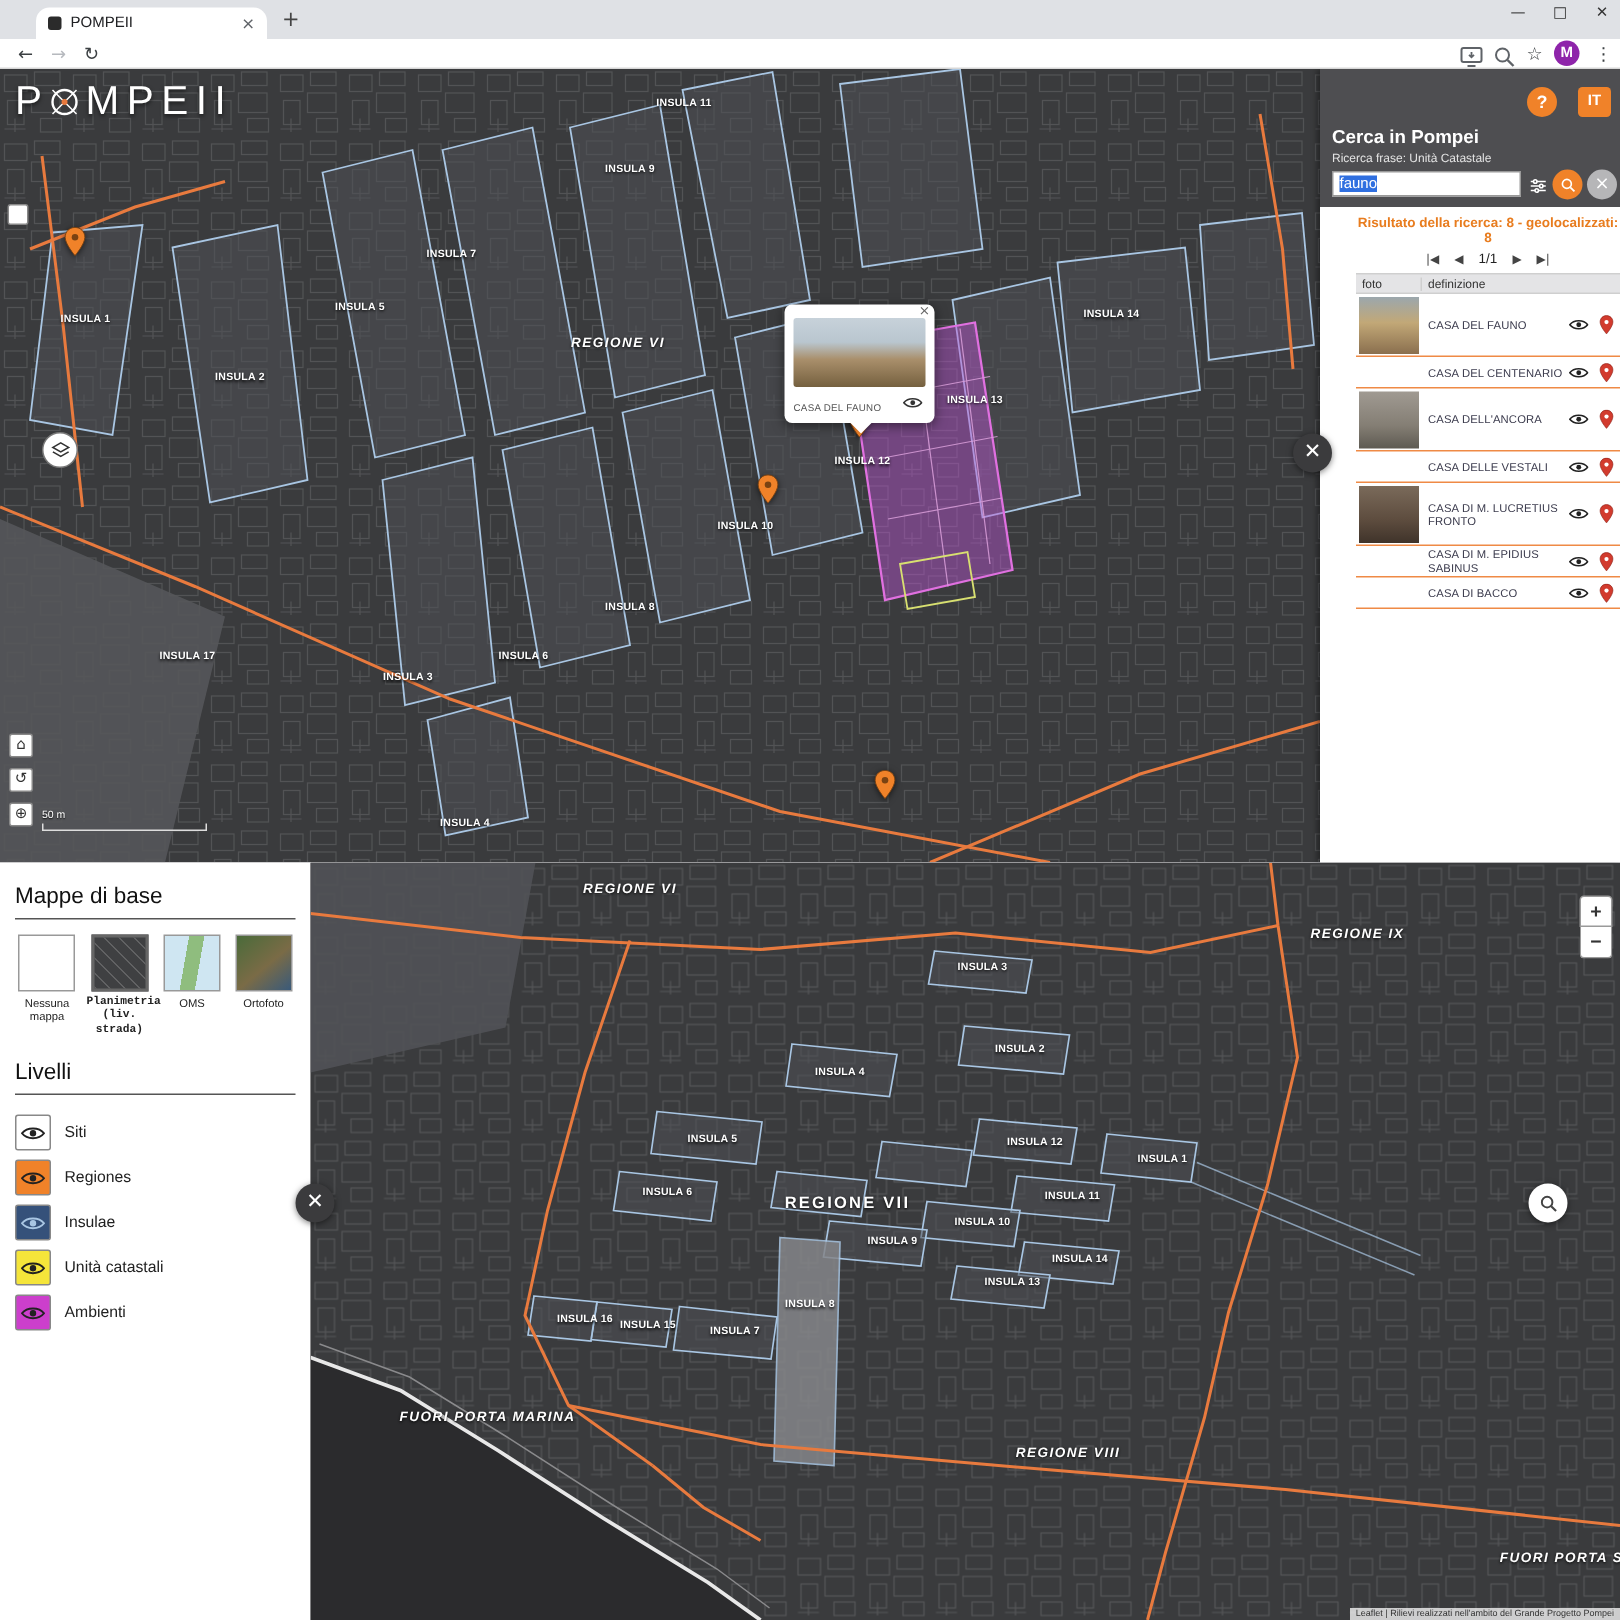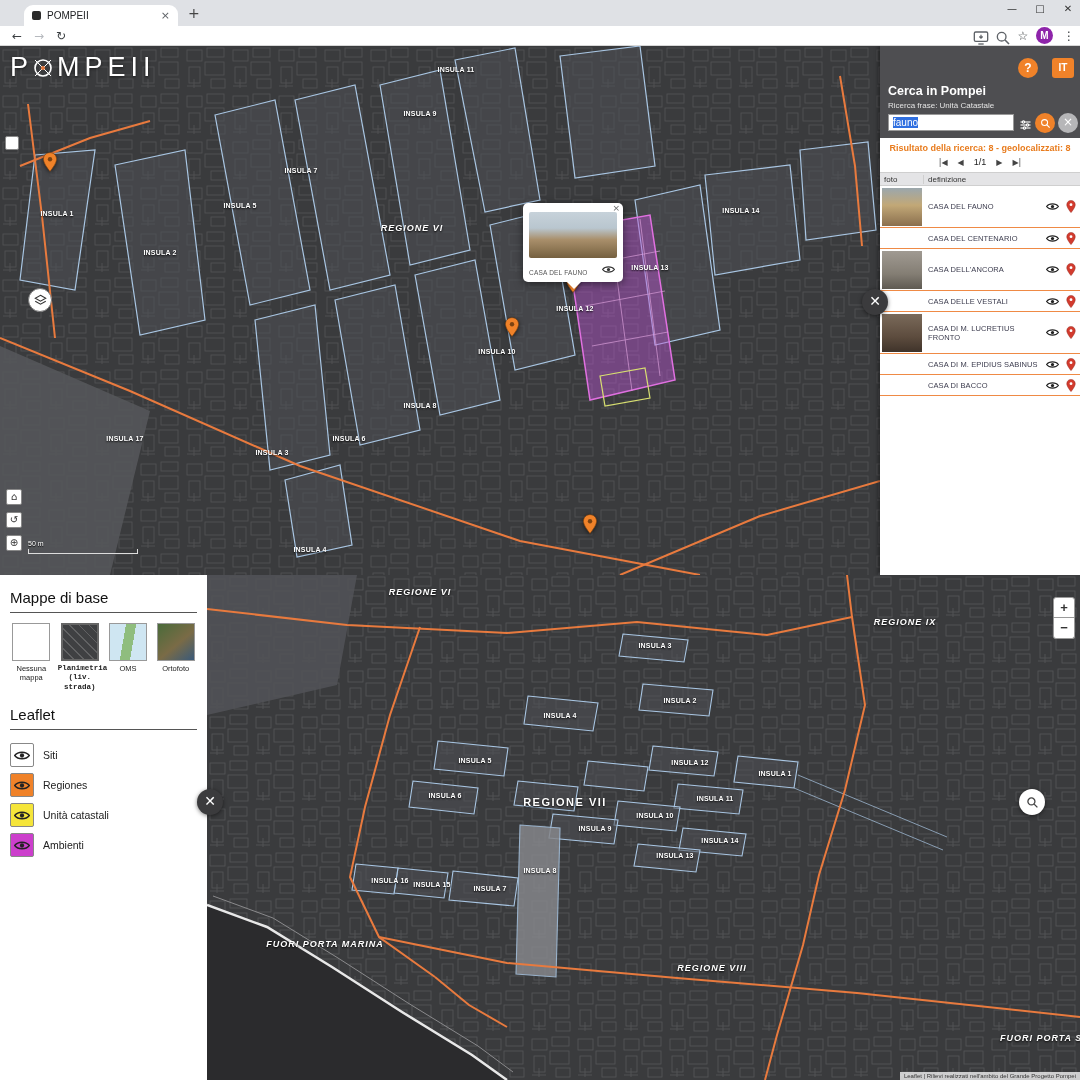--- a/index.html
+++ b/index.html
@@ -56,21 +56,21 @@
   #p1-header { position:absolute; top:0; left:0; width:200px; height:92px; background:#4e4e51; }
   #p1-help { position:absolute; left:138px; top:12px; width:20px; height:20px; border-radius:50%; background:#f08229; color:#fff; font-weight:bold; font-size:12px; text-align:center; line-height:20px; }
   #p1-lang { position:absolute; left:172px; top:12px; width:22px; height:20px; border-radius:3px; background:#f08229; color:#fff; font-weight:bold; font-size:10px; text-align:center; line-height:20px; }
   #p1-title { position:absolute; left:8px; top:38px; color:#fff; font-size:12.5px; font-weight:bold; }
   #p1-sub { position:absolute; left:8px; top:55px; color:#e3e3e3; font-size:8px; }
   #p1-input { position:absolute; left:8px; top:68px; width:126px; height:17px; background:#fff; border:1px solid #999; font-size:10px; padding:2px 4px; }
   #p1-input .sel { background:#2f6fe0; color:#fff; }
   #p1-filter { position:absolute; left:139px; top:71px; }
   #p1-search-btn { position:absolute; left:155px; top:67px; width:20px; height:20px; border-radius:50%; background:#f08229; display:flex; align-items:center; justify-content:center; }
   #p1-clear-btn { position:absolute; left:178px; top:67px; width:20px; height:20px; border-radius:50%; background:#b6b6b8; color:#fff; text-align:center; line-height:19px; font-size:12px; }
-  #p1-results { position:absolute; top:92px; left:0; width:200px; height:437px; background:#fff; }
+  #p1-results { position:absolute; top:92px; left:0; width:200px; height:437px; background:#fff;padding-left:24px; }
   #res-line { margin-top:5px; text-align:center; font-size:9px; font-weight:bold; color:#e87c1e; }
   #res-pager { margin-top:4px; display:flex; justify-content:center; gap:10px; align-items:center; font-size:9px; color:#444; }
   #res-pager .pg { font-family:"DejaVu Sans",sans-serif; font-size:8px; }
   #res-page-label { color:#222; }
   #res-table { margin-top:5px; }
   #res-head { display:flex; height:14px; background:#e4e4e6; border-top:1px solid #cfcfcf; border-bottom:1px solid #cfcfcf; font-size:8px; color:#333; align-items:center; }
   #res-head .c1 { width:44px; padding-left:4px; border-right:1px solid #cfcfcf; }
   #res-head .c2 { flex:1; padding-left:4px; }
   .res-row { display:flex; border-bottom:1px solid #ef8a45; align-items:center; height:21px; }
   .res-row.has-photo { height:42px; }
@@ -459,40 +459,49 @@
         </div>
         <div class="bm-item">
           <div class="bm-thumb bm-2"></div>
           <div class="bm-label">OMS</div>
         </div>
         <div class="bm-item">
           <div class="bm-thumb bm-3"></div>
           <div class="bm-label">Ortofoto</div>
         </div>
       </div>
-    <div class="p2-title">Leaflet</div>
+    <div class="p2-title">Livelli</div>
     <hr class="p2-hr">
     <div id="layers-list">
         <div class="layer-row">
           <div class="layer-icon" style="background: rgb(255, 255, 255);">
             <svg width="16" height="11" viewBox="0 0 24 16">
               <path d="M1 8C6 1.5 18 1.5 23 8C18 14.5 6 14.5 1 8Z" fill="none" stroke="#222222" stroke-width="2"></path>
               <circle cx="12" cy="8" r="3.2" fill="#222222"></circle>
             </svg>
           </div>
           <div class="layer-label">Siti</div>
         </div>
         <div class="layer-row">
           <div class="layer-icon" style="background: rgb(240, 130, 41);">
             <svg width="16" height="11" viewBox="0 0 24 16">
               <path d="M1 8C6 1.5 18 1.5 23 8C18 14.5 6 14.5 1 8Z" fill="none" stroke="#222222" stroke-width="2"></path>
               <circle cx="12" cy="8" r="3.2" fill="#222222"></circle>
             </svg>
           </div>
           <div class="layer-label">Regiones</div>
+        </div>
+        <div class="layer-row">
+          <div class="layer-icon" style="background: rgb(53, 81, 122);">
+            <svg width="16" height="11" viewBox="0 0 24 16">
+              <path d="M1 8C6 1.5 18 1.5 23 8C18 14.5 6 14.5 1 8Z" fill="none" stroke="#a9c6e3" stroke-width="2"></path>
+              <circle cx="12" cy="8" r="3.2" fill="#a9c6e3"></circle>
+            </svg>
+          </div>
+          <div class="layer-label">Insulae</div>
         </div>
         <div class="layer-row">
           <div class="layer-icon" style="background: rgb(245, 229, 58);">
             <svg width="16" height="11" viewBox="0 0 24 16">
               <path d="M1 8C6 1.5 18 1.5 23 8C18 14.5 6 14.5 1 8Z" fill="none" stroke="#222222" stroke-width="2"></path>
               <circle cx="12" cy="8" r="3.2" fill="#222222"></circle>
             </svg>
           </div>
           <div class="layer-label">Unità catastali</div>
         </div>

